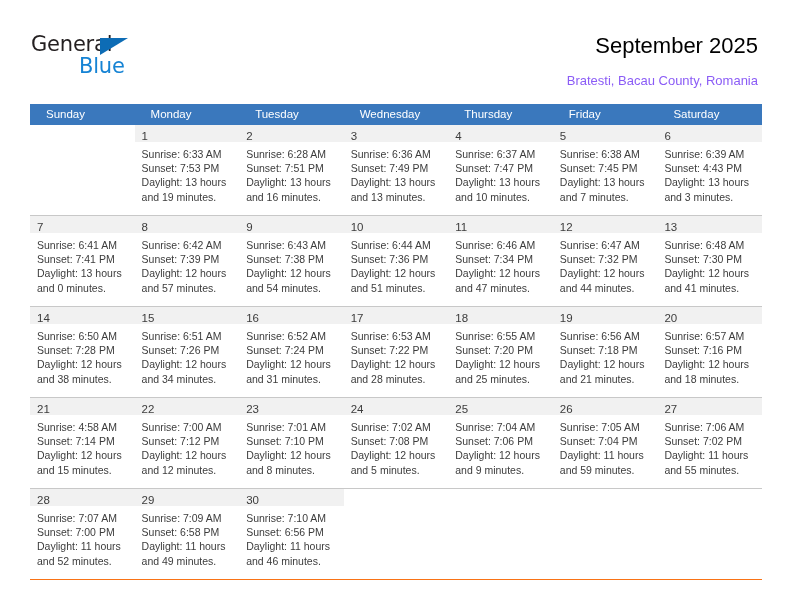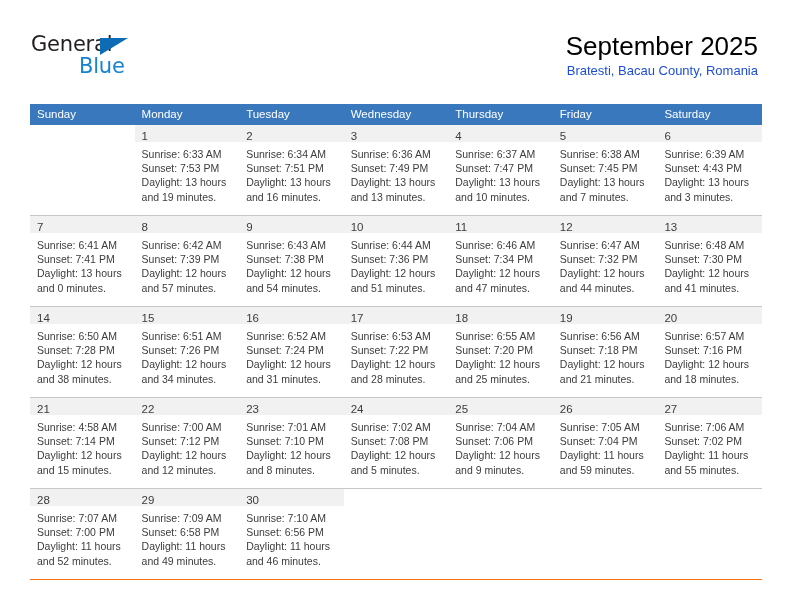--- a/index.html
+++ b/index.html
@@ -70,32 +70,32 @@
     line-height: 22px;
   }
 
   .title-block {
     position: absolute;
     right: 34px;
     top: 30px;
     text-align: right;
   }
   .cal-title {
-    font-size: 26px;
+    font-size: 22px;
     font-weight: 400;
     color: #000000;
     line-height: 32px;
     letter-spacing: 0px;
     white-space: nowrap;
   }
   .cal-subtitle {
-    margin-top: 1px;
+    margin-top: 11px;
     font-size: 13px;
     font-weight: 400;
-    color: #1d4ed8;
+    color: #8b5cf6;
     line-height: 16px;
     white-space: nowrap;
   }
 
   
   .calendar {
     position: absolute;
     left: 30px;
     top: 104px;
     width: 732px;
@@ -103,21 +103,21 @@
     table-layout: fixed;
   }
   .calendar col { width: 104.57px; }
 
   .dow-row th {
     background: #3a78bd;
     color: #ffffff;
     font-size: 11.5px;
     font-weight: 400;
     text-align: left;
-    padding: 4px 0 4px 7px;
+    padding: 4px 0 4px 16px;
     height: 20px;
     box-sizing: border-box;
     border: none;
     vertical-align: middle;
   }
 
   .week-row td {
     vertical-align: top;
     padding: 0;
     border-top: 1px solid #3a78bd;
@@ -216,21 +216,21 @@
                 <div>Sunset: 7:53 PM</div>
                 <div>Daylight: 13 hours</div>
                 <div>and 19 minutes.</div>
               </div>
             </div>
           </td>
           <td>
             <div class="daycell">
               <div class="daynum-band"><span class="daynum">2</span></div>
               <div class="dayinfo">
-                <div>Sunrise: 6:34 AM</div>
+                <div>Sunrise: 6:28 AM</div>
                 <div>Sunset: 7:51 PM</div>
                 <div>Daylight: 13 hours</div>
                 <div>and 16 minutes.</div>
               </div>
             </div>
           </td>
           <td>
             <div class="daycell">
               <div class="daynum-band"><span class="daynum">3</span></div>
               <div class="dayinfo">

